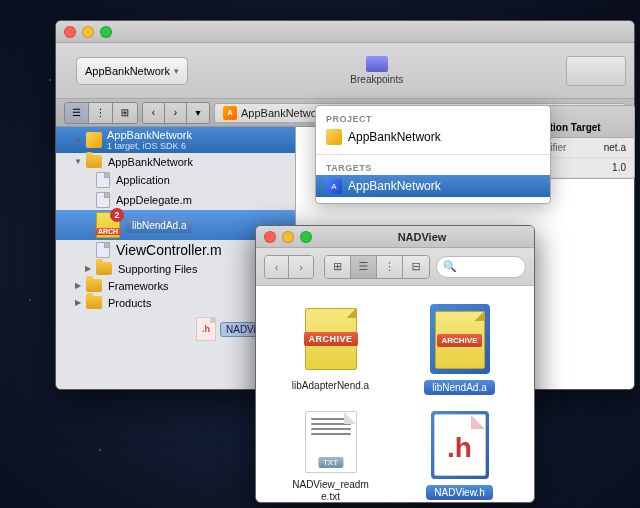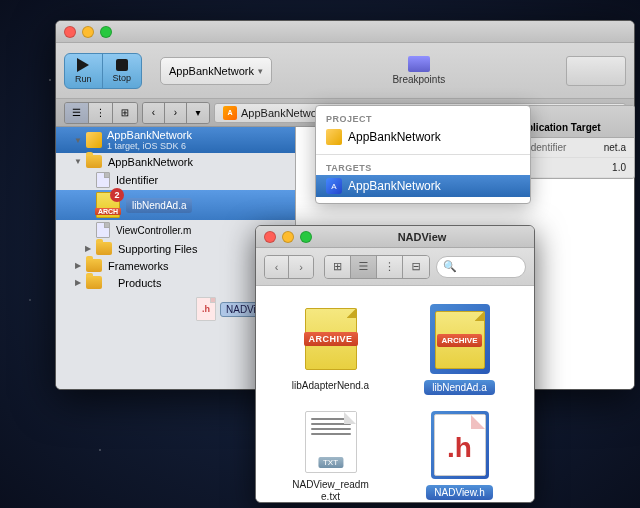--- a/index.html
+++ b/index.html
@@ -373,21 +373,21 @@
       flex: 1;
       background: white;
       overflow: hidden;
     }
 
     
     .project-popup {
       position: absolute;
       top: 105px;
       left: 315px;
-      width: 216px;
+      width: 236px;
       background: white;
       border: 1px solid #aaa;
       border-radius: 4px;
       box-shadow: 0 4px 20px rgba(0,0,0,0.3);
       z-index: 100;
     }
     .popup-section {
       padding: 6px 0;
     }
     .popup-label {
@@ -756,30 +756,20 @@
 
 <div class="xcode-window">
 
   <div class="window-titlebar">
     <div class="traffic-light tl-close"></div>
     <div class="traffic-light tl-min"></div>
     <div class="traffic-light tl-max"></div>
   </div>
 
   <div class="toolbar">
-    <div class="run-stop-group">
-      <div class="run-btn">
-        <div class="run-icon"></div>
-        <span style="font-size:9px">Run</span>
-      </div>
-      <div class="stop-btn">
-        <div class="stop-icon"></div>
-        <span style="font-size:9px">Stop</span>
-      </div>
-    </div>
 
     <div style="width:6px"></div>
 
     <div class="scheme-box">
       <span style="font-size:11px">AppBankNetwork</span>
       <span style="font-size:9px;color:#666">▾</span>
     </div>
 
     <div class="toolbar-spacer"></div>
 
@@ -830,41 +820,47 @@
         <div class="sidebar-indent"></div>
         <span class="disclosure open"></span>
         <div class="folder-icon"></div>
         <span style="font-size:11px;margin-left:3px">AppBankNetwork</span>
       </div>
 
       <div class="sidebar-item">
         <div class="sidebar-indent-2"></div>
         <span style="width:10px"></span>
         <div class="icon-swift"></div>
-        <span style="font-size:11px;margin-left:3px">Identifier</span>
-      </div>
-
+        <span style="font-size:11px;margin-left:3px">Application</span>
+      </div>
+
+      <div class="sidebar-item">
+        <div class="sidebar-indent-2"></div>
+        <span style="width:10px"></span>
+        <div class="icon-swift"></div>
+        <span style="font-size:11px;margin-left:3px">AppDelegate.m</span>
+      </div>
 
       <div class="sidebar-item" style="background:linear-gradient(to bottom,#5a9ae4,#3a7ac4);position:relative">
         <div class="sidebar-indent-2"></div>
         <span style="width:10px"></span>
         <div class="archive-overlay">
           <div class="archive-mini">
             <span class="archive-mini-badge">ARCH</span>
           </div>
           <div class="archive-badge">2</div>
         </div>
         <span class="libNend-badge" style="margin-left:3px">libNendAd.a</span>
       </div>
 
       <div class="sidebar-item">
         <div class="sidebar-indent-2"></div>
         <span style="width:10px"></span>
         <div class="icon-swift"></div>
-        <span style="font-size:10px;margin-left:3px">ViewController.m</span>
+        <span style="font-size:14px;margin-left:3px">ViewController.m</span>
       </div>
 
 
       <div class="sidebar-item">
         <div class="sidebar-indent-2"></div>
         <span class="disclosure closed"></span>
         <div class="folder-icon"></div>
         <span style="font-size:11px;margin-left:3px">Supporting Files</span>
       </div>
 
@@ -872,21 +868,21 @@
         <div class="sidebar-indent"></div>
         <span class="disclosure closed"></span>
         <div class="folder-icon"></div>
         <span style="font-size:11px;margin-left:3px">Frameworks</span>
       </div>
 
       <div class="sidebar-item">
         <div class="sidebar-indent"></div>
         <span class="disclosure closed"></span>
         <div class="folder-icon"></div>
-        <span style="font-size:11px;margin-left:13px">Products</span>
+        <span style="font-size:11px;margin-left:3px">Products</span>
       </div>
 
       <div style="margin-left:140px;margin-top:6px;">
         <div style="display:flex;align-items:center;gap:4px;">
           <div class="icon-h" style="width:20px;height:24px;font-size:9px">.h</div>
           <span class="highlight-badge">NADView.h</span>
         </div>
       </div>
     </div>
 

